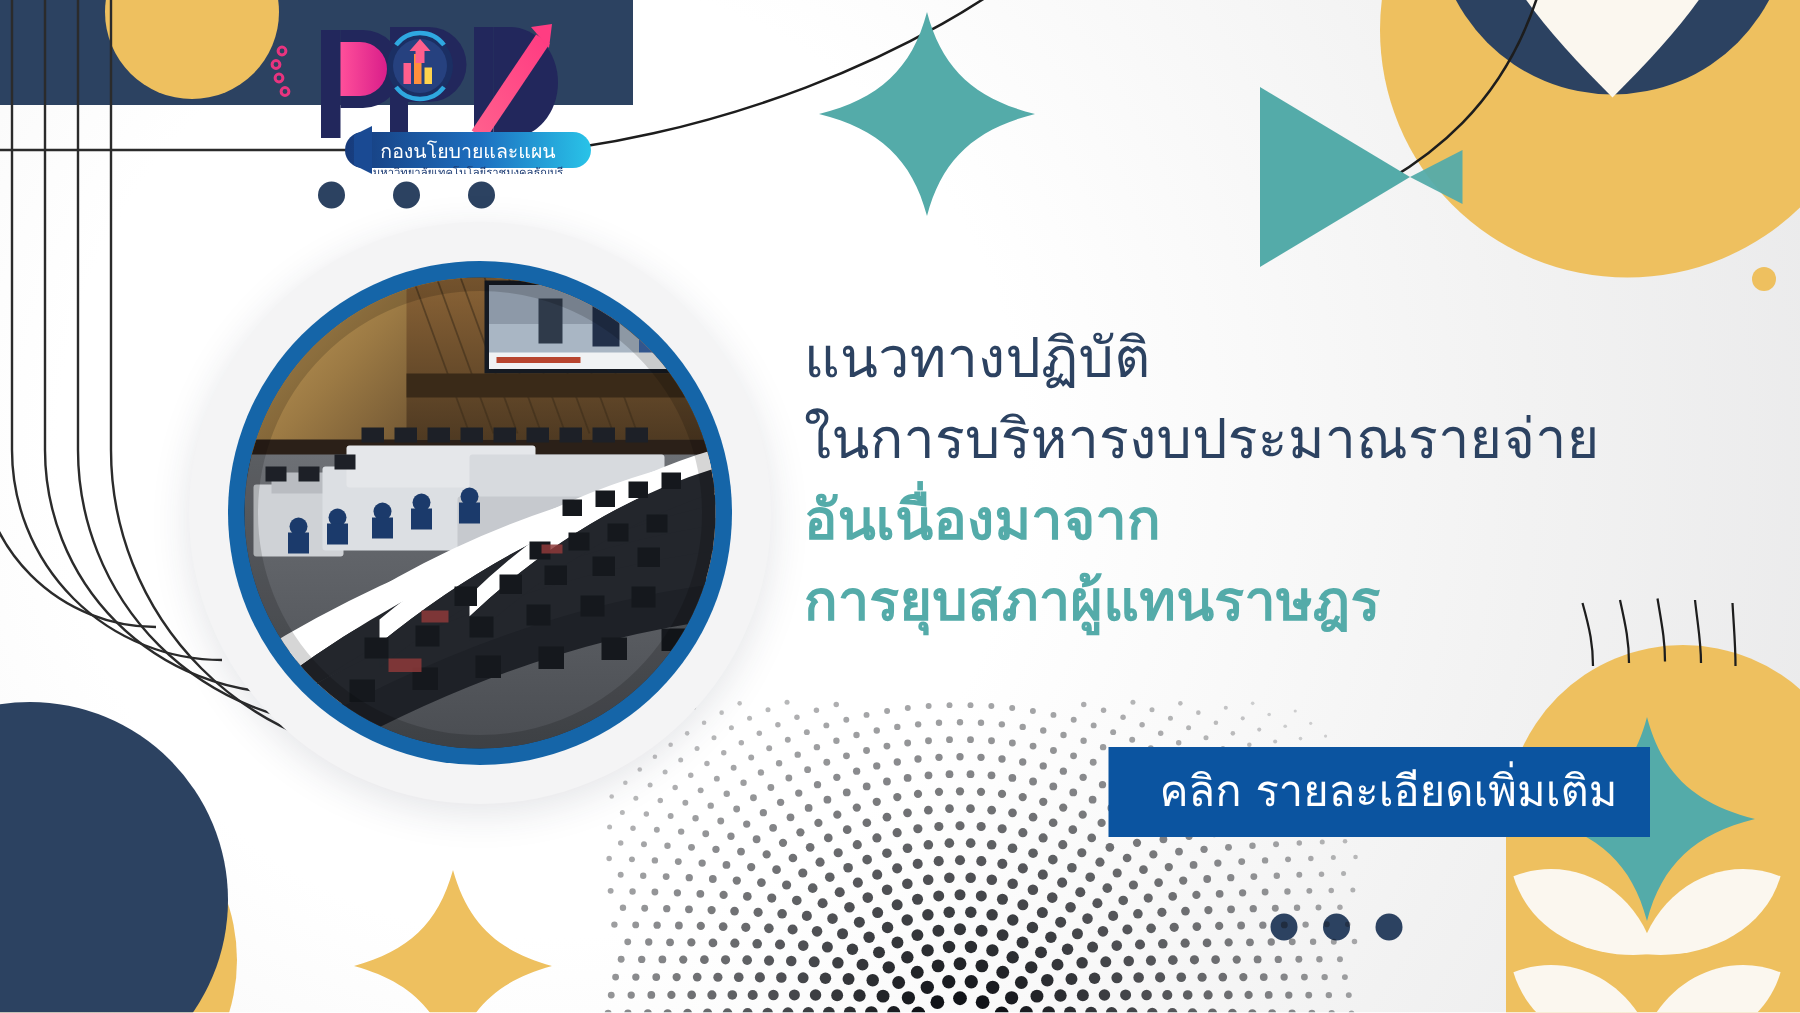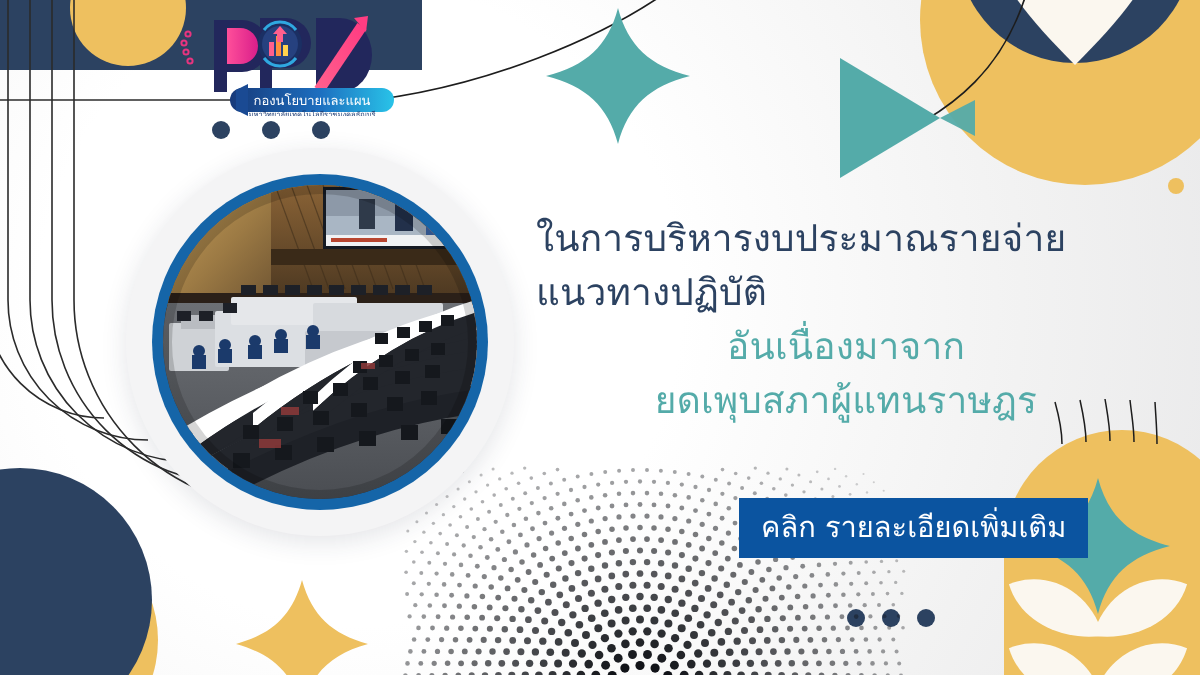--- a/index.html
+++ b/index.html
@@ -44,27 +44,27 @@
     position:absolute; left:536px; top:212px; width:620px;
   }
   .hl {
     font-family:"DejaVu Sans", sans-serif;
     font-size:37px;
     line-height:54px;
     letter-spacing:.2px;
     white-space:nowrap;
   }
   .hl.navy { color:#2c4261; font-weight:400; }
-  .hl.teal { color:#54aba9; font-weight:400;text-align:center; }
+  .hl.teal { color:#54aba9; font-weight:700; }
 
   
   #cta {
     position:absolute; left:739px; top:498px;
     background:#0b54a0;
-    padding:12px 22px 14px 22px;
+    padding:12px 22px 14px 34px;
     display:inline-block;
     cursor:pointer;
   }
   #cta-label {
     font-family:"DejaVu Sans", sans-serif;
     color:#ffffff;
     font-size:29px;
     line-height:34px;
     white-space:nowrap;
   }
@@ -1087,23 +1087,23 @@
       <g>
         <path d="M66 76 L206 76 A12 12 0 0 1 206 100 L66 100 A12 12 0 0 1 66 76 Z" fill="url(#bannerG)"></path>
         <path d="M60 78 L72 72 L72 104 L60 98 Z" fill="#1a4a93"></path>
       </g>
       <text x="136" y="93" text-anchor="middle" font-family="DejaVu Sans, sans-serif" font-size="13" fill="#ffffff" id="logoBannerText">กองนโยบายและแผน</text>
       <text x="136" y="105" text-anchor="middle" font-family="DejaVu Sans, sans-serif" font-size="7.5" fill="#1b3a72" id="logoSubText">มหาวิทยาลัยเทคโนโลยีราชมงคลธัญบุรี</text>
     </svg>
   </div>
 
   <div id="headline">
+    <div class="hl navy">แนวทางปฏิบัติ</div>
     <div class="hl navy">ในการบริหารงบประมาณรายจ่าย</div>
-    <div class="hl navy">แนวทางปฏิบัติ</div>
     <div class="hl teal">อันเนื่องมาจาก</div>
-    <div class="hl teal">ยดเพุบสภาผู้แทนราษฎร</div>
+    <div class="hl teal">การยุบสภาผู้แทนราษฎร</div>
   </div>
 
   <div id="cta">
     <span id="cta-label">คลิก รายละเอียดเพิ่มเติม</span>
   </div>
 
 </div>
 
 </body></html>

